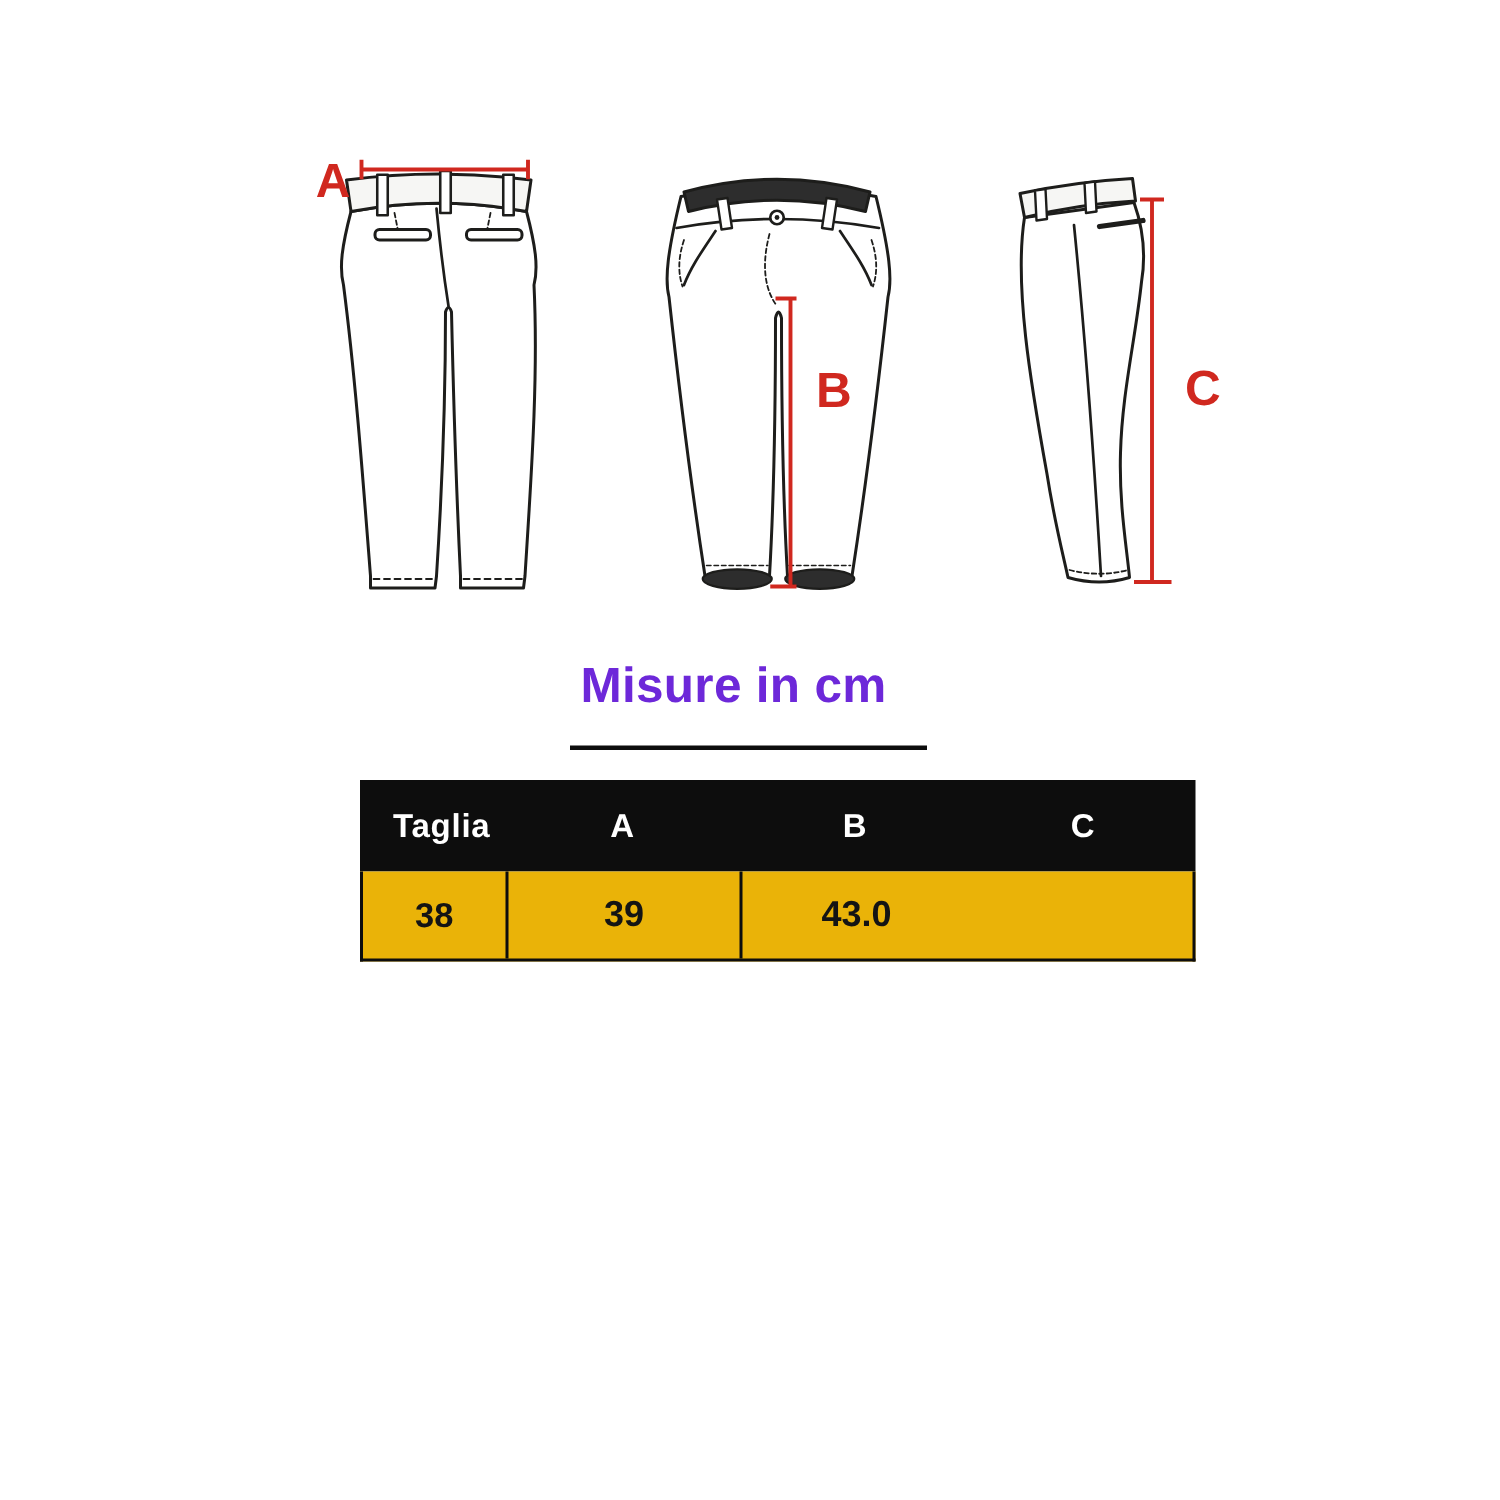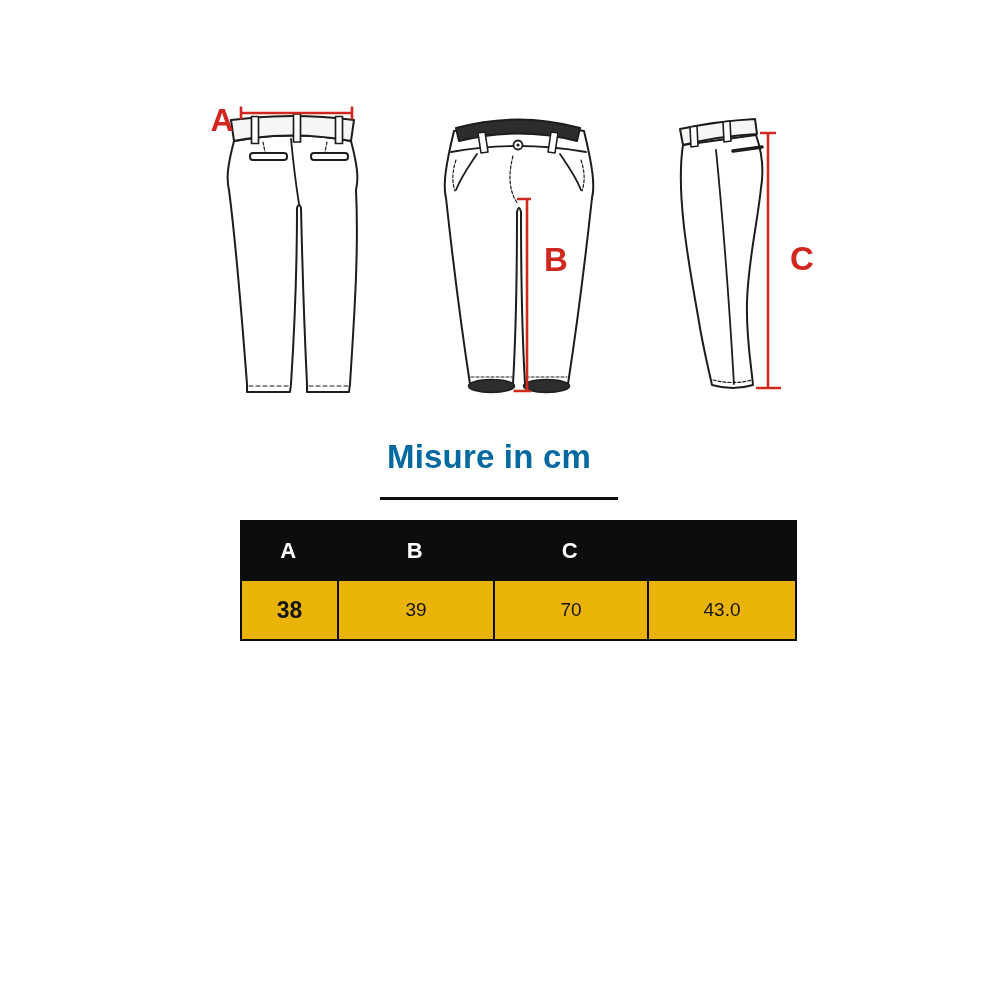--- a/index.html
+++ b/index.html
@@ -4,21 +4,21 @@
 <style>
   html,body{margin:0;padding:0;}
   body{
     width:1000px;height:1000px;position:relative;background:#ffffff;overflow:hidden;
     font-family:"Liberation Sans","DejaVu Sans",sans-serif;color:#111111;
   }
   .stage{position:absolute;inset:0;}
   svg{position:absolute;left:0;top:0;}
   .page-title{
     position:absolute;left:189px;top:440px;width:600px;text-align:center;
-    font-size:33px;font-weight:800;letter-spacing:0.2px;color:#0369a1;line-height:1;
+    font-size:33px;font-weight:800;letter-spacing:0.2px;color:#6d28d9;line-height:1;
   }
   .title-underline{
     position:absolute;left:380px;top:497px;width:238px;height:3px;background:#0d0d0d;
   }
   .size-table{
     position:absolute;left:240px;top:520px;width:557px;
   }
   .thead{
     display:grid;grid-template-columns:97px 156px 154px 150px;
     background:#0d0d0d;color:#ffffff;height:61px;
@@ -27,21 +27,21 @@
     display:flex;align-items:center;justify-content:center;
     font-size:22px;font-weight:800;letter-spacing:0.5px;
   }
   .th-first{justify-content:flex-start;padding-left:22px;}
   .trow{
     display:grid;grid-template-columns:95px 156px 154px 148px;
     background:#eab308;height:58px;border:2px solid #0d0d0d;border-top:none;
   }
   .td{
     display:flex;align-items:center;justify-content:center;
-    font-size:19px;font-weight:400;color:#141414;
+    font-size:24px;font-weight:700;color:#141414;
   }
   .td + .td{border-left:2px solid #0d0d0d;}
   .td-first{font-size:23px;font-weight:800;}
 </style>
 </head>
 <body>
 
 <div class="stage">
 
   <svg width="1000" height="450" viewBox="0 0 1000 450">
@@ -107,25 +107,25 @@
       <path d="M760,133 L776,133 M756,388 L781,388"></path>
       <text x="802" y="270" text-anchor="middle" fill="#d0281f" stroke="none" font-family="Liberation Sans, DejaVu Sans, sans-serif" font-size="33" font-weight="bold">C</text>
     </g>
   </svg>
 
   <div class="page-title">Misure in cm</div>
   <div class="title-underline"></div>
 
   <div class="size-table">
     <div class="thead">
+      <div class="th th-first">Taglia</div>
       <div class="th">A</div>
       <div class="th">B</div>
       <div class="th">C</div>
     </div>
     <div class="trow">
       <div class="td td-first">38</div>
       <div class="td">39</div>
-      <div class="td">70</div>
       <div class="td">43.0</div>
     </div>
   </div>
 
 </div>
 
 </body></html>

